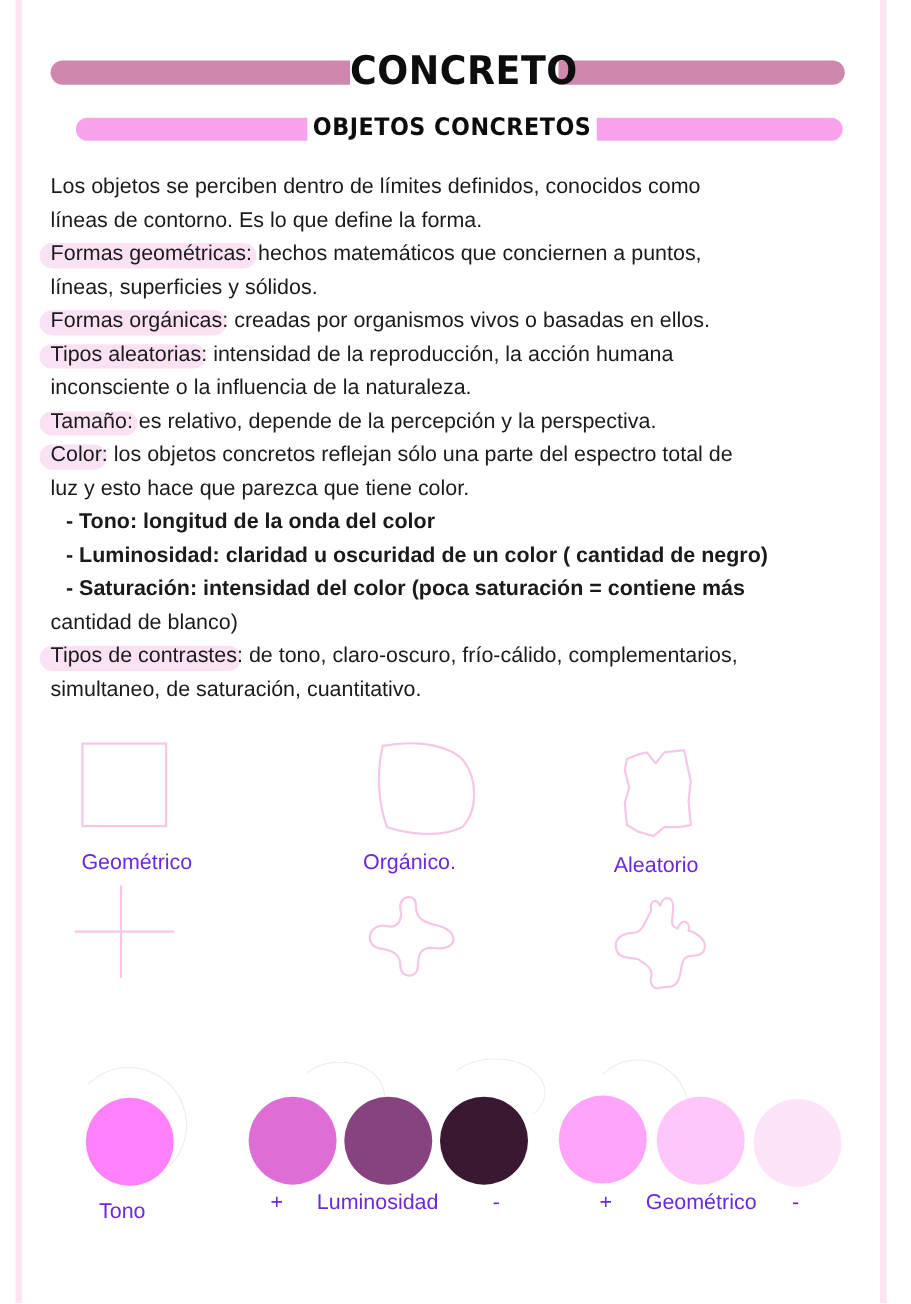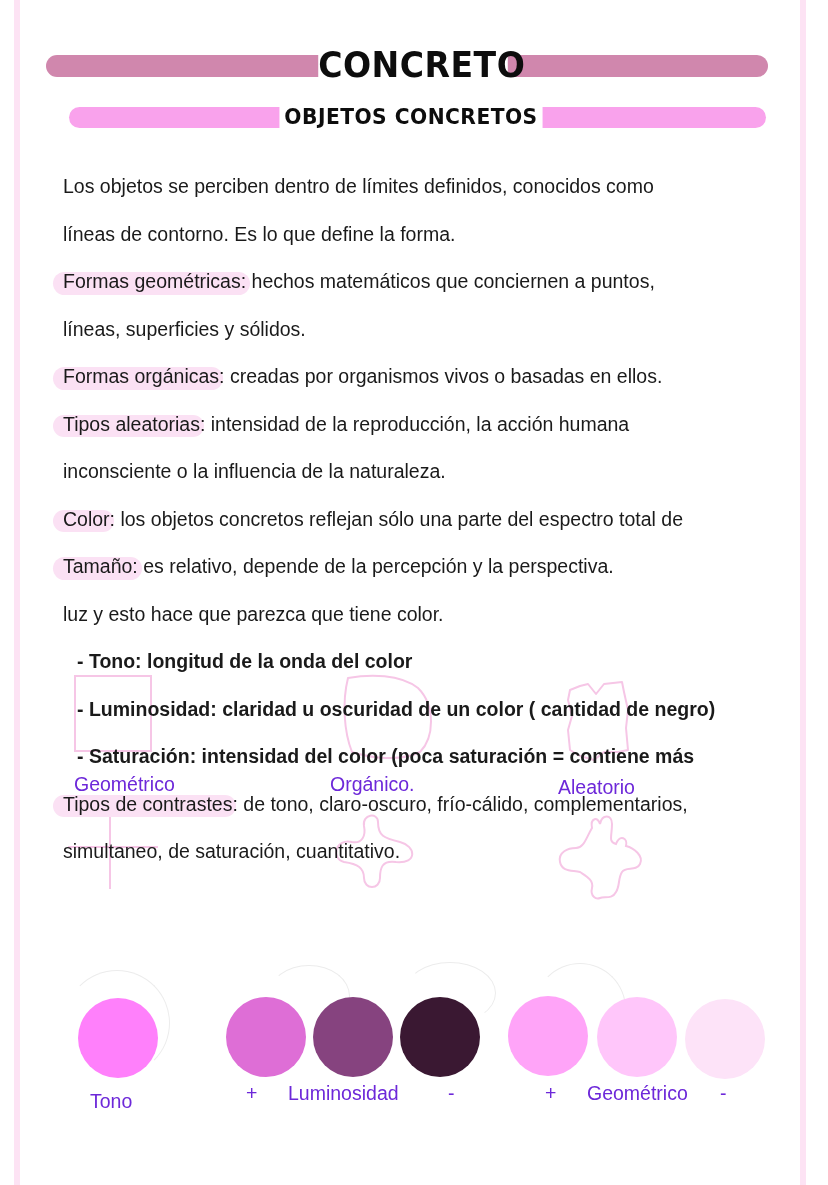--- a/index.html
+++ b/index.html
@@ -10,21 +10,21 @@
   .stripe.right { left:800px; }
 
   .bar { position:absolute; border-radius:12px; }
   .bar1 { left:46px; top:55px; width:722px; height:22px; background:#d087ad; }
   .bar2 { left:69px; top:107px; width:697px; height:21px; background:#f9a2ec; }
   .title-box { position:absolute; background:#ffffff; text-align:center; font-family:"DejaVu Sans", sans-serif; font-weight:bold; color:#0d0d0d; letter-spacing:0.5px; }
   .title1 { left:310px; top:42px; width:206px; height:46px; font-size:36px; line-height:46px; transform:scaleX(0.92); }
   .title2 { left:268px; top:99px; width:286px; height:36px; font-size:22px; line-height:36px; transform:scaleX(0.92); }
 
   .body-text { position:absolute; left:46px; top:154px; width:750px; font-size:19.5px; line-height:30.5px; color:#1a1a1a; }
-  .body-text p { margin:17px; white-space:nowrap; }
+  .body-text p { margin:0; white-space:nowrap; }
   .hl { position:relative; display:inline-block; }
   .hl::before { content:""; position:absolute; left:-10px; right:-4px; top:6px; bottom:2px; background:#fbe1f4; border-radius:12px; z-index:-1; }
   .indent { padding-left:14px;font-weight:bold; }
   .content { position:relative; z-index:1; }
 
   .shape { position:absolute; }
   .shape svg { overflow:visible; }
   .label { position:absolute; font-size:19.5px; color:#6d28d9; white-space:nowrap; }
 
   .circle { position:absolute; width:80px; height:80px; border-radius:50%; }
@@ -47,28 +47,29 @@
     <p>líneas de contorno. Es lo que define la forma.</p>
 
     <p><span class="hl">Formas geométricas:</span><span> hechos matemáticos que conciernen a puntos,</span></p>
     <p>líneas, superficies y sólidos.</p>
 
     <p><span class="hl">Formas orgánicas</span><span>: creadas por organismos vivos o basadas en ellos.</span></p>
 
     <p><span class="hl">Tipos aleatorias</span><span>: intensidad de la reproducción, la acción humana</span></p>
     <p>inconsciente o la influencia de la naturaleza.</p>
 
+    <p><span class="hl">Tamaño:</span><span> es relativo, depende de la percepción y la perspectiva.</span></p>
+
     <p><span class="hl">Color</span><span>: los objetos concretos reflejan sólo una parte del espectro total de</span></p>
-
-    <p><span class="hl">Tamaño:</span><span> es relativo, depende de la percepción y la perspectiva.</span></p>
     <p>luz y esto hace que parezca que tiene color.</p>
 
     <p class="indent">- Tono: longitud de la onda del color</p>
     <p class="indent">- Luminosidad: claridad u oscuridad de un color ( cantidad de negro)</p>
     <p class="indent">- Saturación: intensidad del color (poca saturación = contiene más</p>
+    <p>cantidad de blanco)</p>
 
     <p><span class="hl">Tipos de contrastes</span><span>: de tono, claro-oscuro, frío-cálido, complementarios,</span></p>
     <p>simultaneo, de saturación, cuantitativo.</p>
   </div>
 </div>
 
 <div class="shape" style="left:74px;top:675px;">
   <svg width="80" height="78">
       <rect x="1" y="1" width="76" height="75" fill="none" stroke="#f6c6e6" stroke-width="2"></rect>
     </svg>

